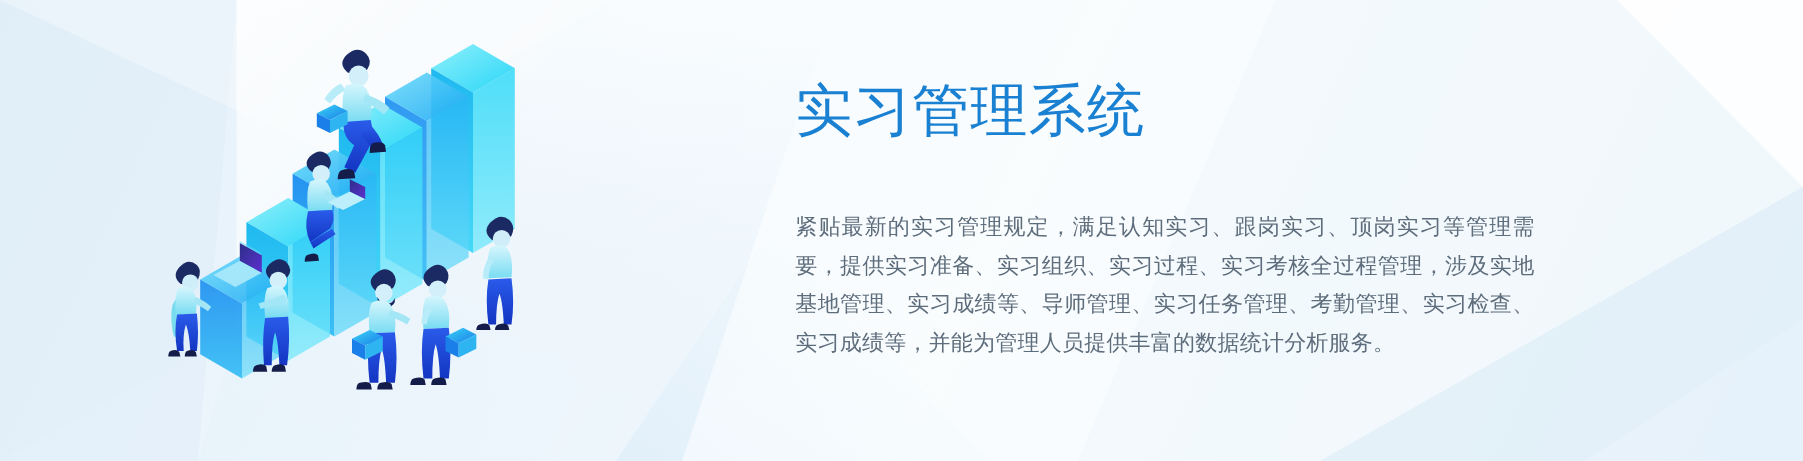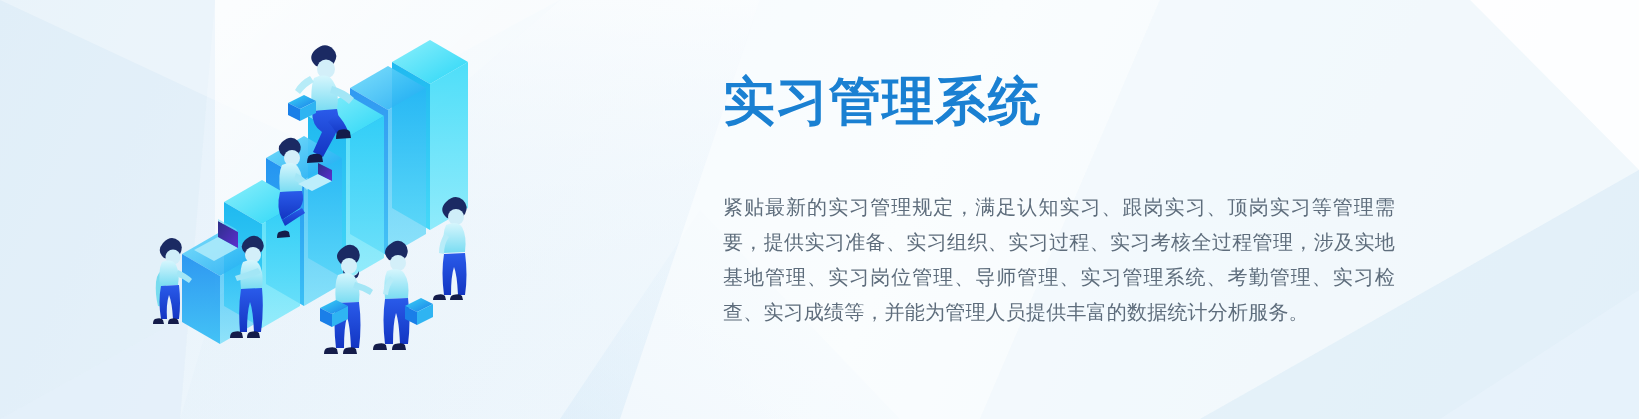--- a/index.html
+++ b/index.html
@@ -41,21 +41,21 @@
   #text-block {
     position: absolute;
     left: 723px;
     top: 70px;
     width: 690px;
   }
   #banner-title {
     margin: 0;
     font-size: 52px;
     line-height: 62px;
-    font-weight: 700;
+    font-weight: 400;
     letter-spacing: 1px;
     color: #1a80d2;
     white-space: nowrap;
   }
   #banner-desc {
     margin: 0;
     padding-top: 58px;
     font-size: 20px;
     line-height: 35px;
     color: #5e6d7c;
@@ -275,16 +275,16 @@
       <path d="M306,207 q11,-5 16,2 q5,9 3,25 l-21,1 q-2,-20 2,-28 z" fill="url(#shirtG)"></path>
       <path d="M305,215 q-6,9 -6,20 l5,1 q0,-10 5,-17 z" fill="#b7ecf8"></path>
       <path d="M304,236 l21,-1 q3,22 0,42 l-7,0 q-1,-21 -4,-28 q-3,9 -3,28 l-7,0 q-3,-23 0,-41 z" fill="url(#pantsG)"></path>
       <path d="M296,277 q7,-2 9,1 l1,4 l-13,0 q0,-4 3,-5 z" fill="#141c4a"></path>
       <path d="M313,277 q7,-2 9,1 l1,4 l-13,0 q0,-4 3,-5 z" fill="#141c4a"></path>
     </g>
   </svg>
 
   <div id="text-block">
     <h1 id="banner-title">实习管理系统</h1>
-    <p id="banner-desc">紧贴最新的实习管理规定，满足认知实习、跟岗实习、顶岗实习等管理需要，提供实习准备、实习组织、实习过程、实习考核全过程管理，涉及实地基地管理、实习岗位管理、导师管理、实习管理系统、考勤管理、实习检查、实习成绩等，并能为管理人员提供丰富的数据统计分析服务。</p>
+    <p id="banner-desc">紧贴最新的实习管理规定，满足认知实习、跟岗实习、顶岗实习等管理需要，提供实习准备、实习组织、实习过程、实习考核全过程管理，涉及实地基地管理、实习成绩等、导师管理、实习任务管理、考勤管理、实习检查、实习成绩等，并能为管理人员提供丰富的数据统计分析服务。</p>
   </div>
 
 </div>
 
 </body></html>

